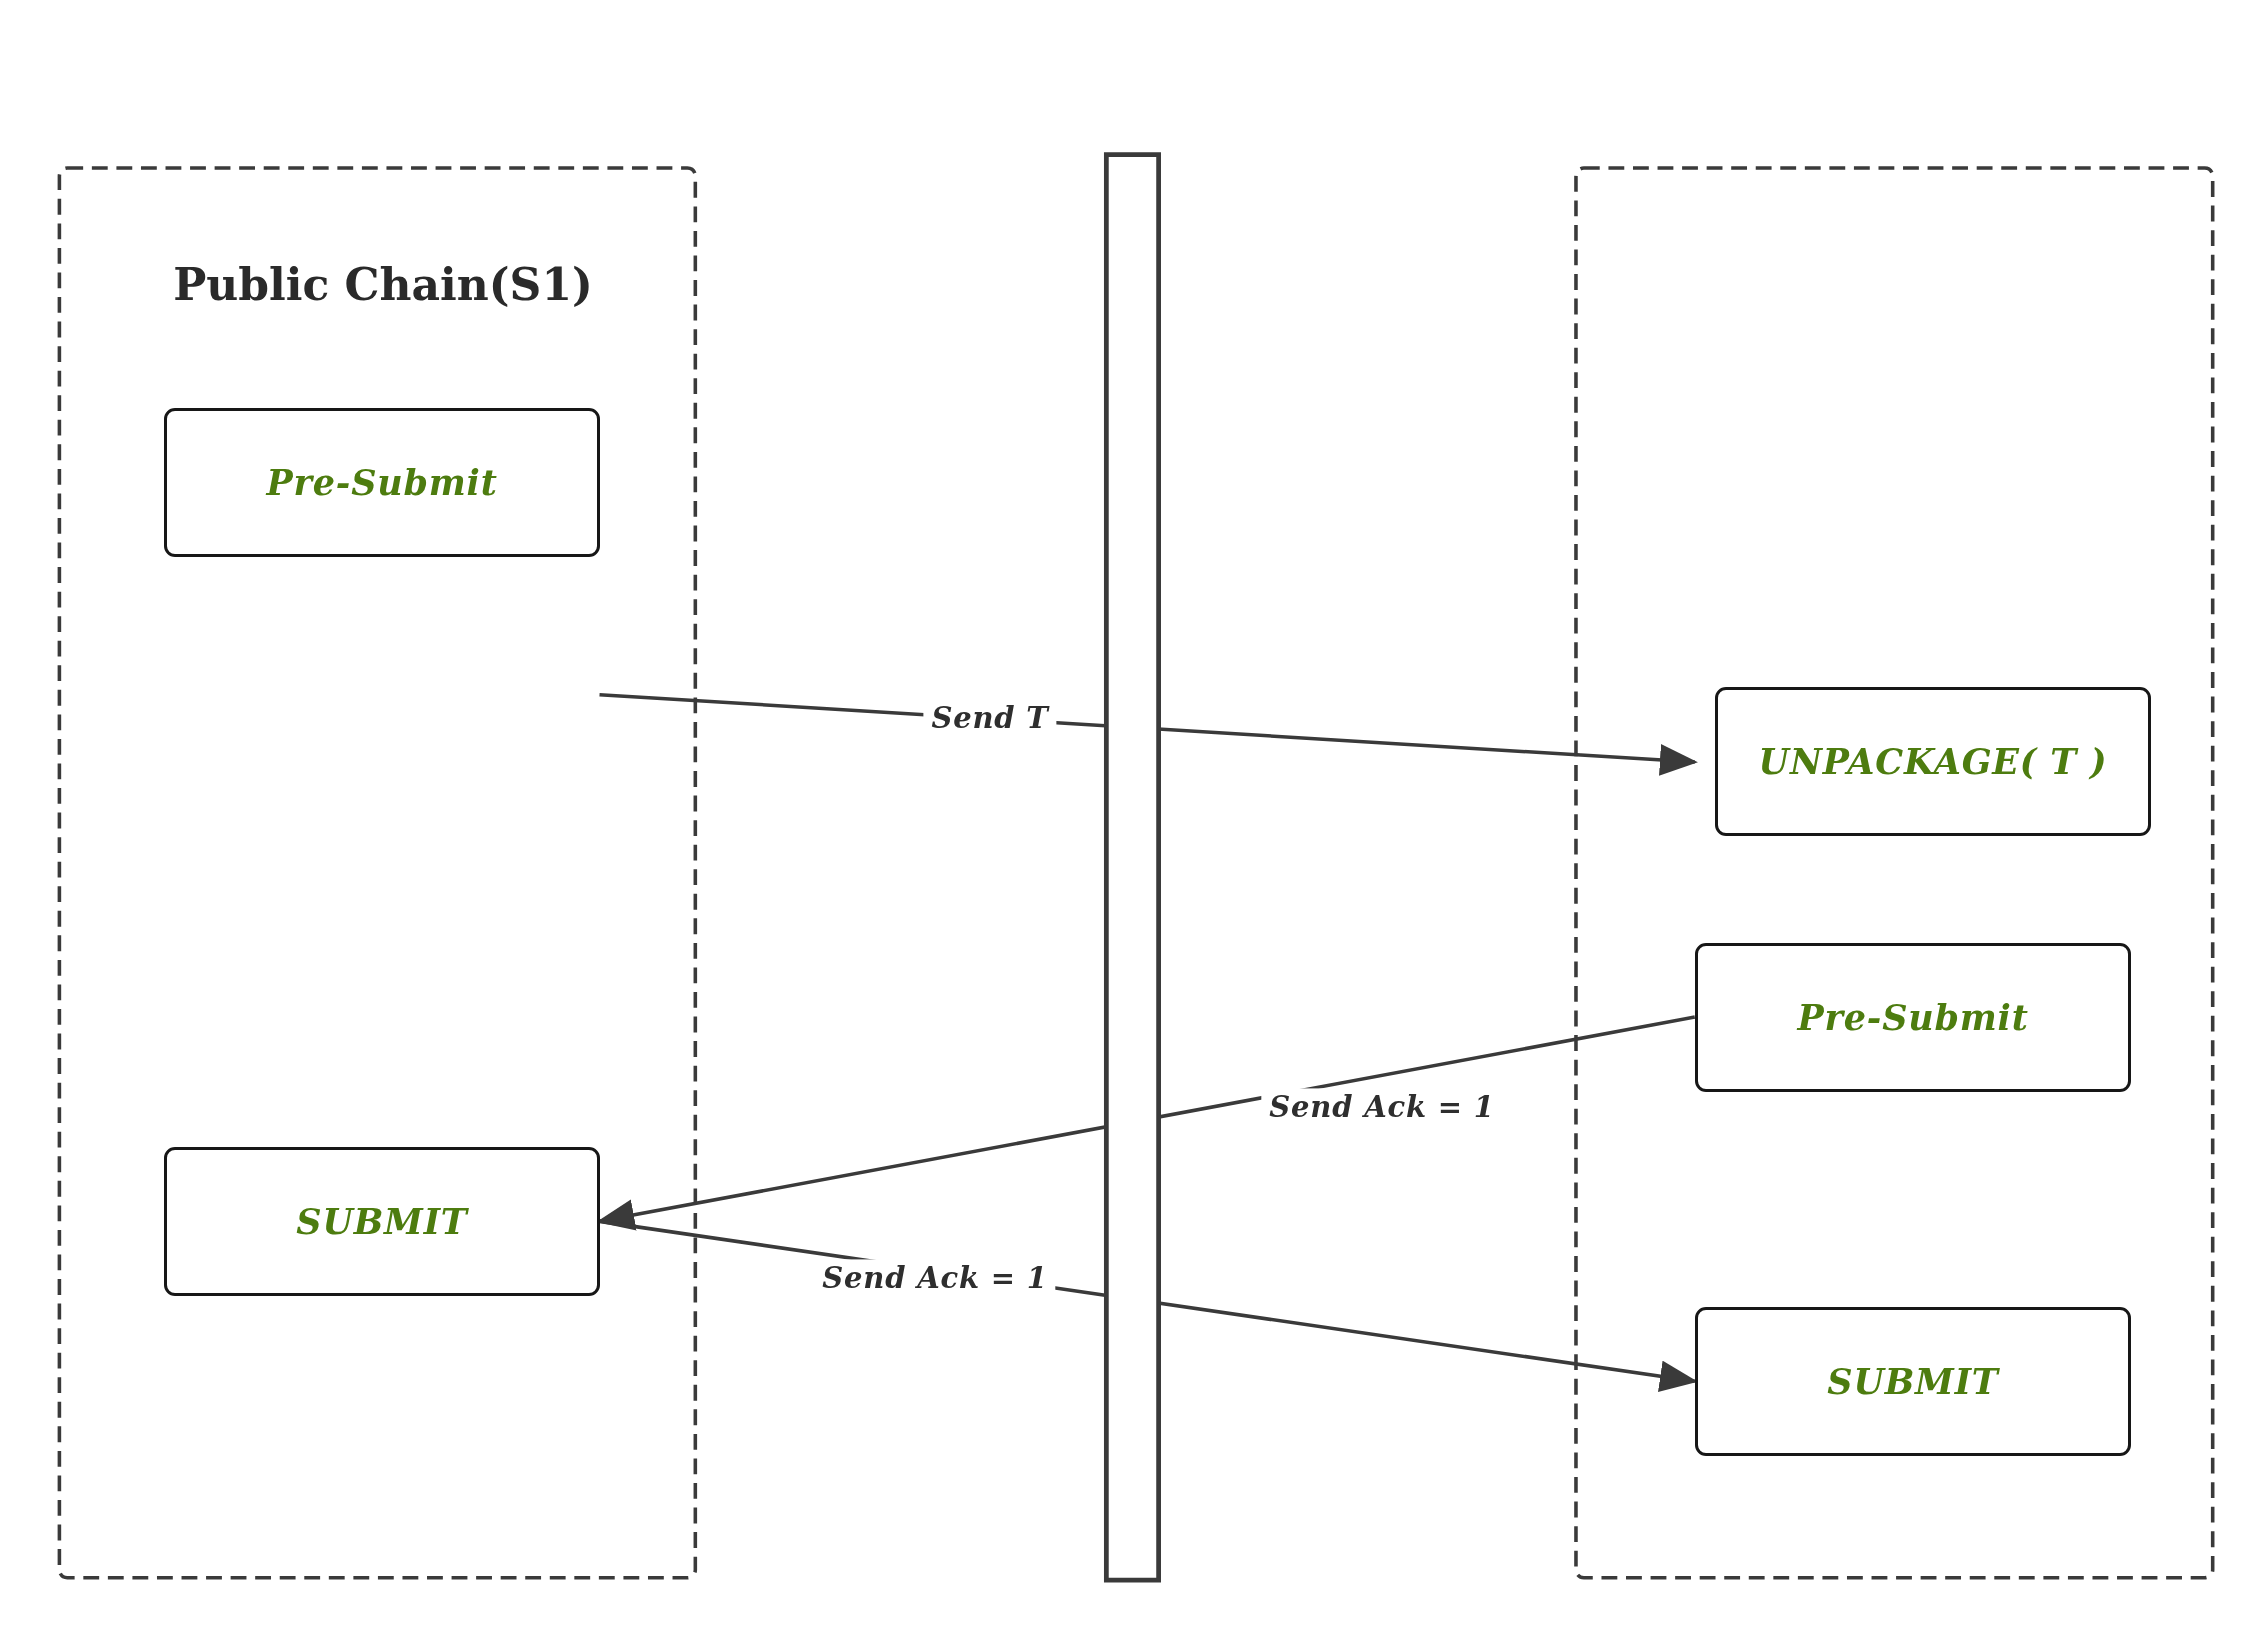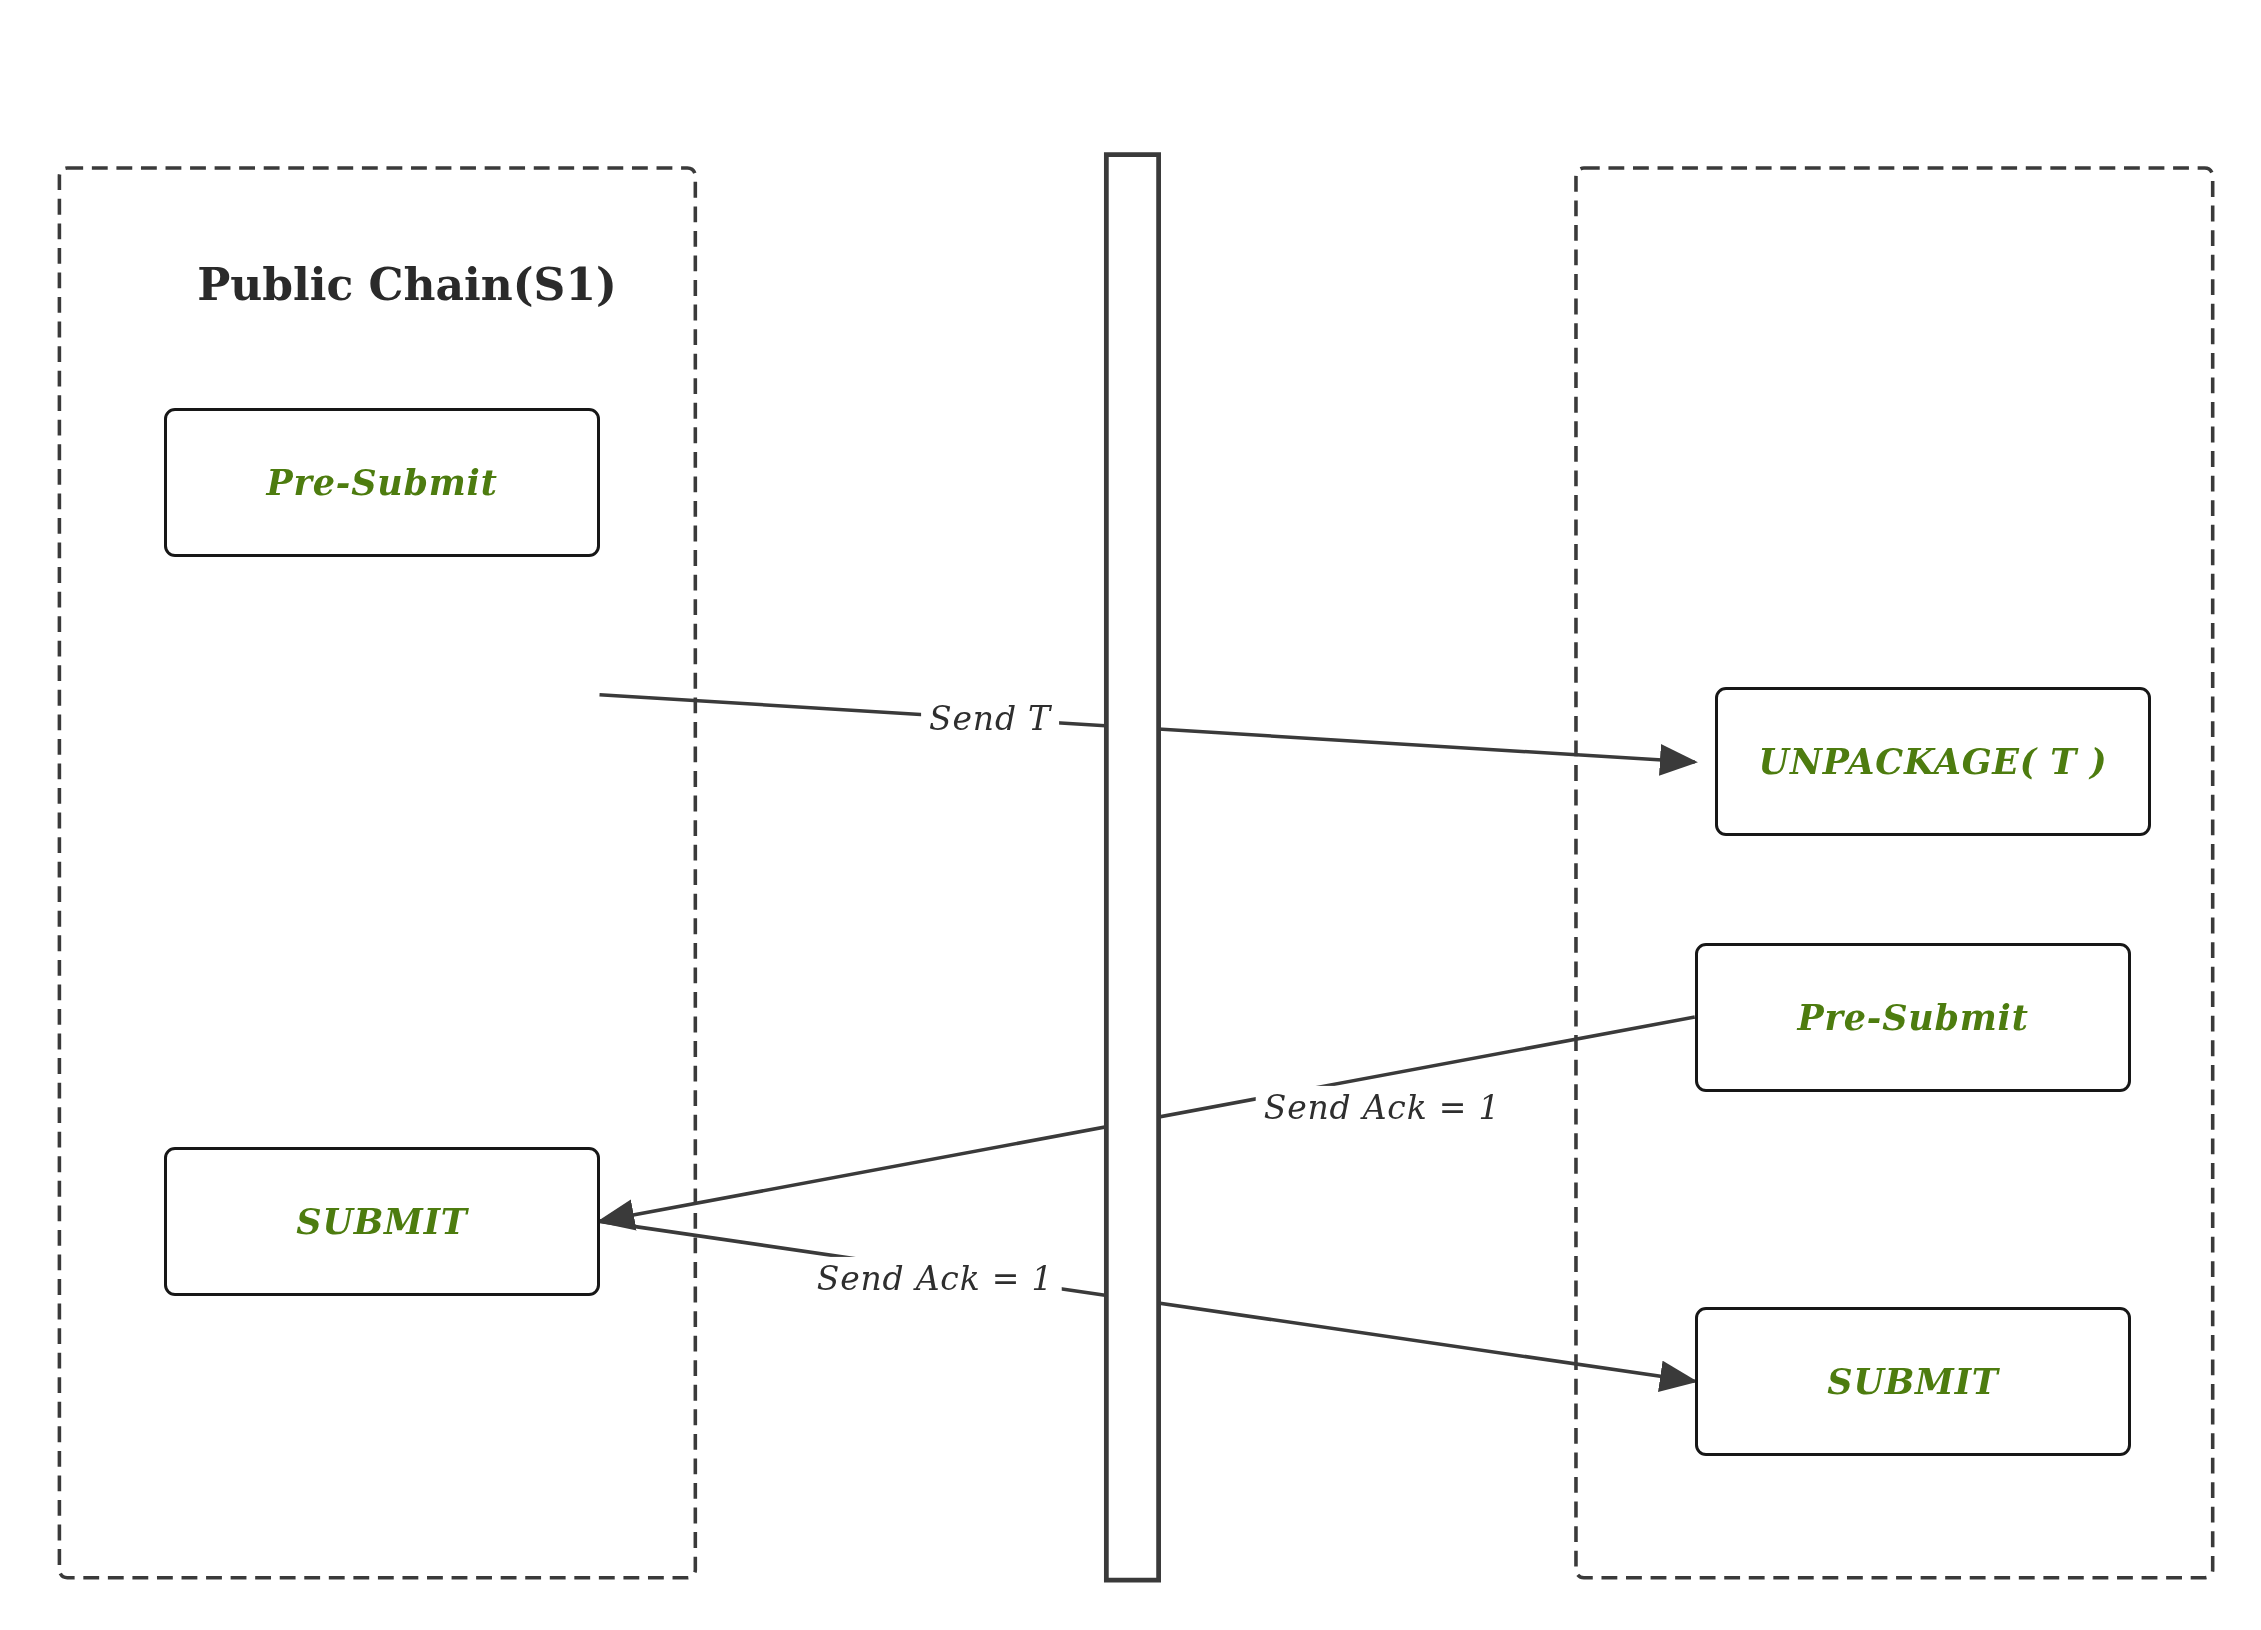--- a/index.html
+++ b/index.html
@@ -11,33 +11,33 @@
     font-family:"DejaVu Serif","Liberation Serif",serif;
   }
   .layer{position:absolute;left:0;top:0;width:2261px;height:1631px;}
   .title{
     position:absolute;left:1152px;top:40px;transform:translateX(-50%);
     font-size:49px;font-weight:bold;color:#262626;white-space:nowrap;
     letter-spacing:0.8px;
   }
   .chain-label{
     position:absolute;transform:translateX(-50%);
-    font-size:44px;font-weight:bold;color:#2a2a2a;white-space:nowrap;margin-left:24px;
+    font-size:44px;font-weight:bold;color:#2a2a2a;white-space:nowrap;
   }
   .node{
     position:absolute;width:436px;height:149px;
     background:#ffffff;border:3.2px solid #171717;border-radius:11px;
     display:flex;align-items:center;justify-content:center;
     font-size:35px;font-weight:bold;font-style:italic;color:#4d7c0f;
     white-space:nowrap;box-sizing:border-box;letter-spacing:0.8px;
   }
   .msg-label{
     position:absolute;transform:translate(-50%,-50%);
     background:#ffffff;padding:1.6px 8px;
-    font-size:33px;font-weight:normal;font-style:italic;color:#2e2e2e;
+    font-size:29px;font-weight:bold;font-style:italic;color:#2e2e2e;
     white-space:nowrap;letter-spacing:0.8px;
   }
 </style>
 </head>
 <body>
 
 <div class="stage">
 
 
   <svg class="layer" width="2261" height="1631" viewBox="0 0 2855 2059" xmlns="http://www.w3.org/2000/svg">

